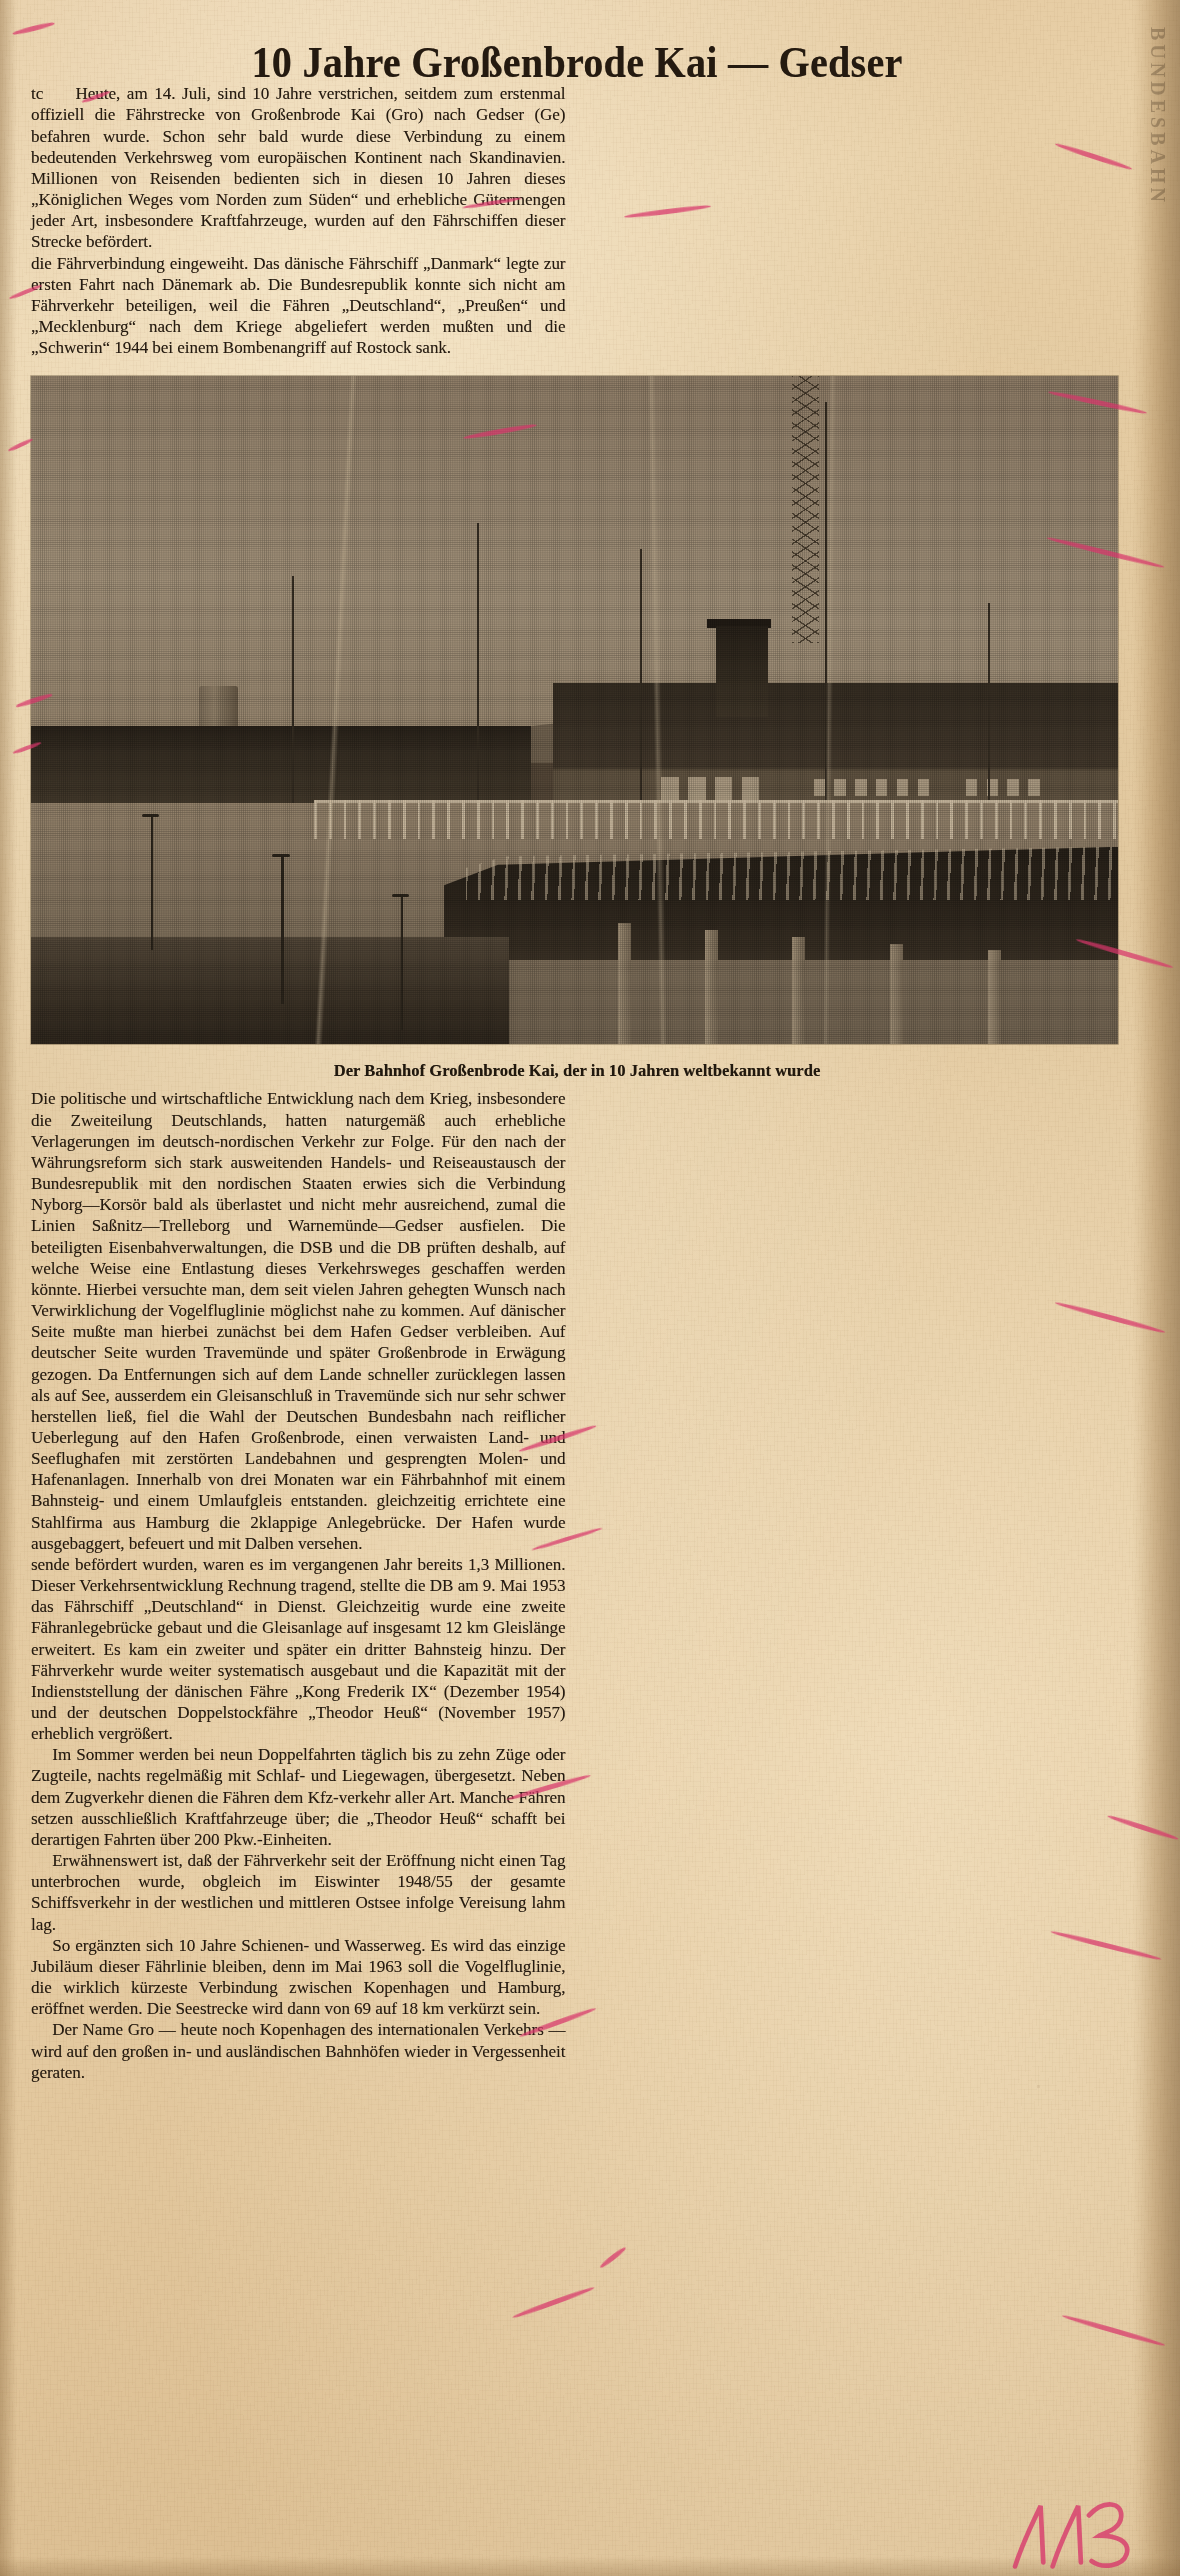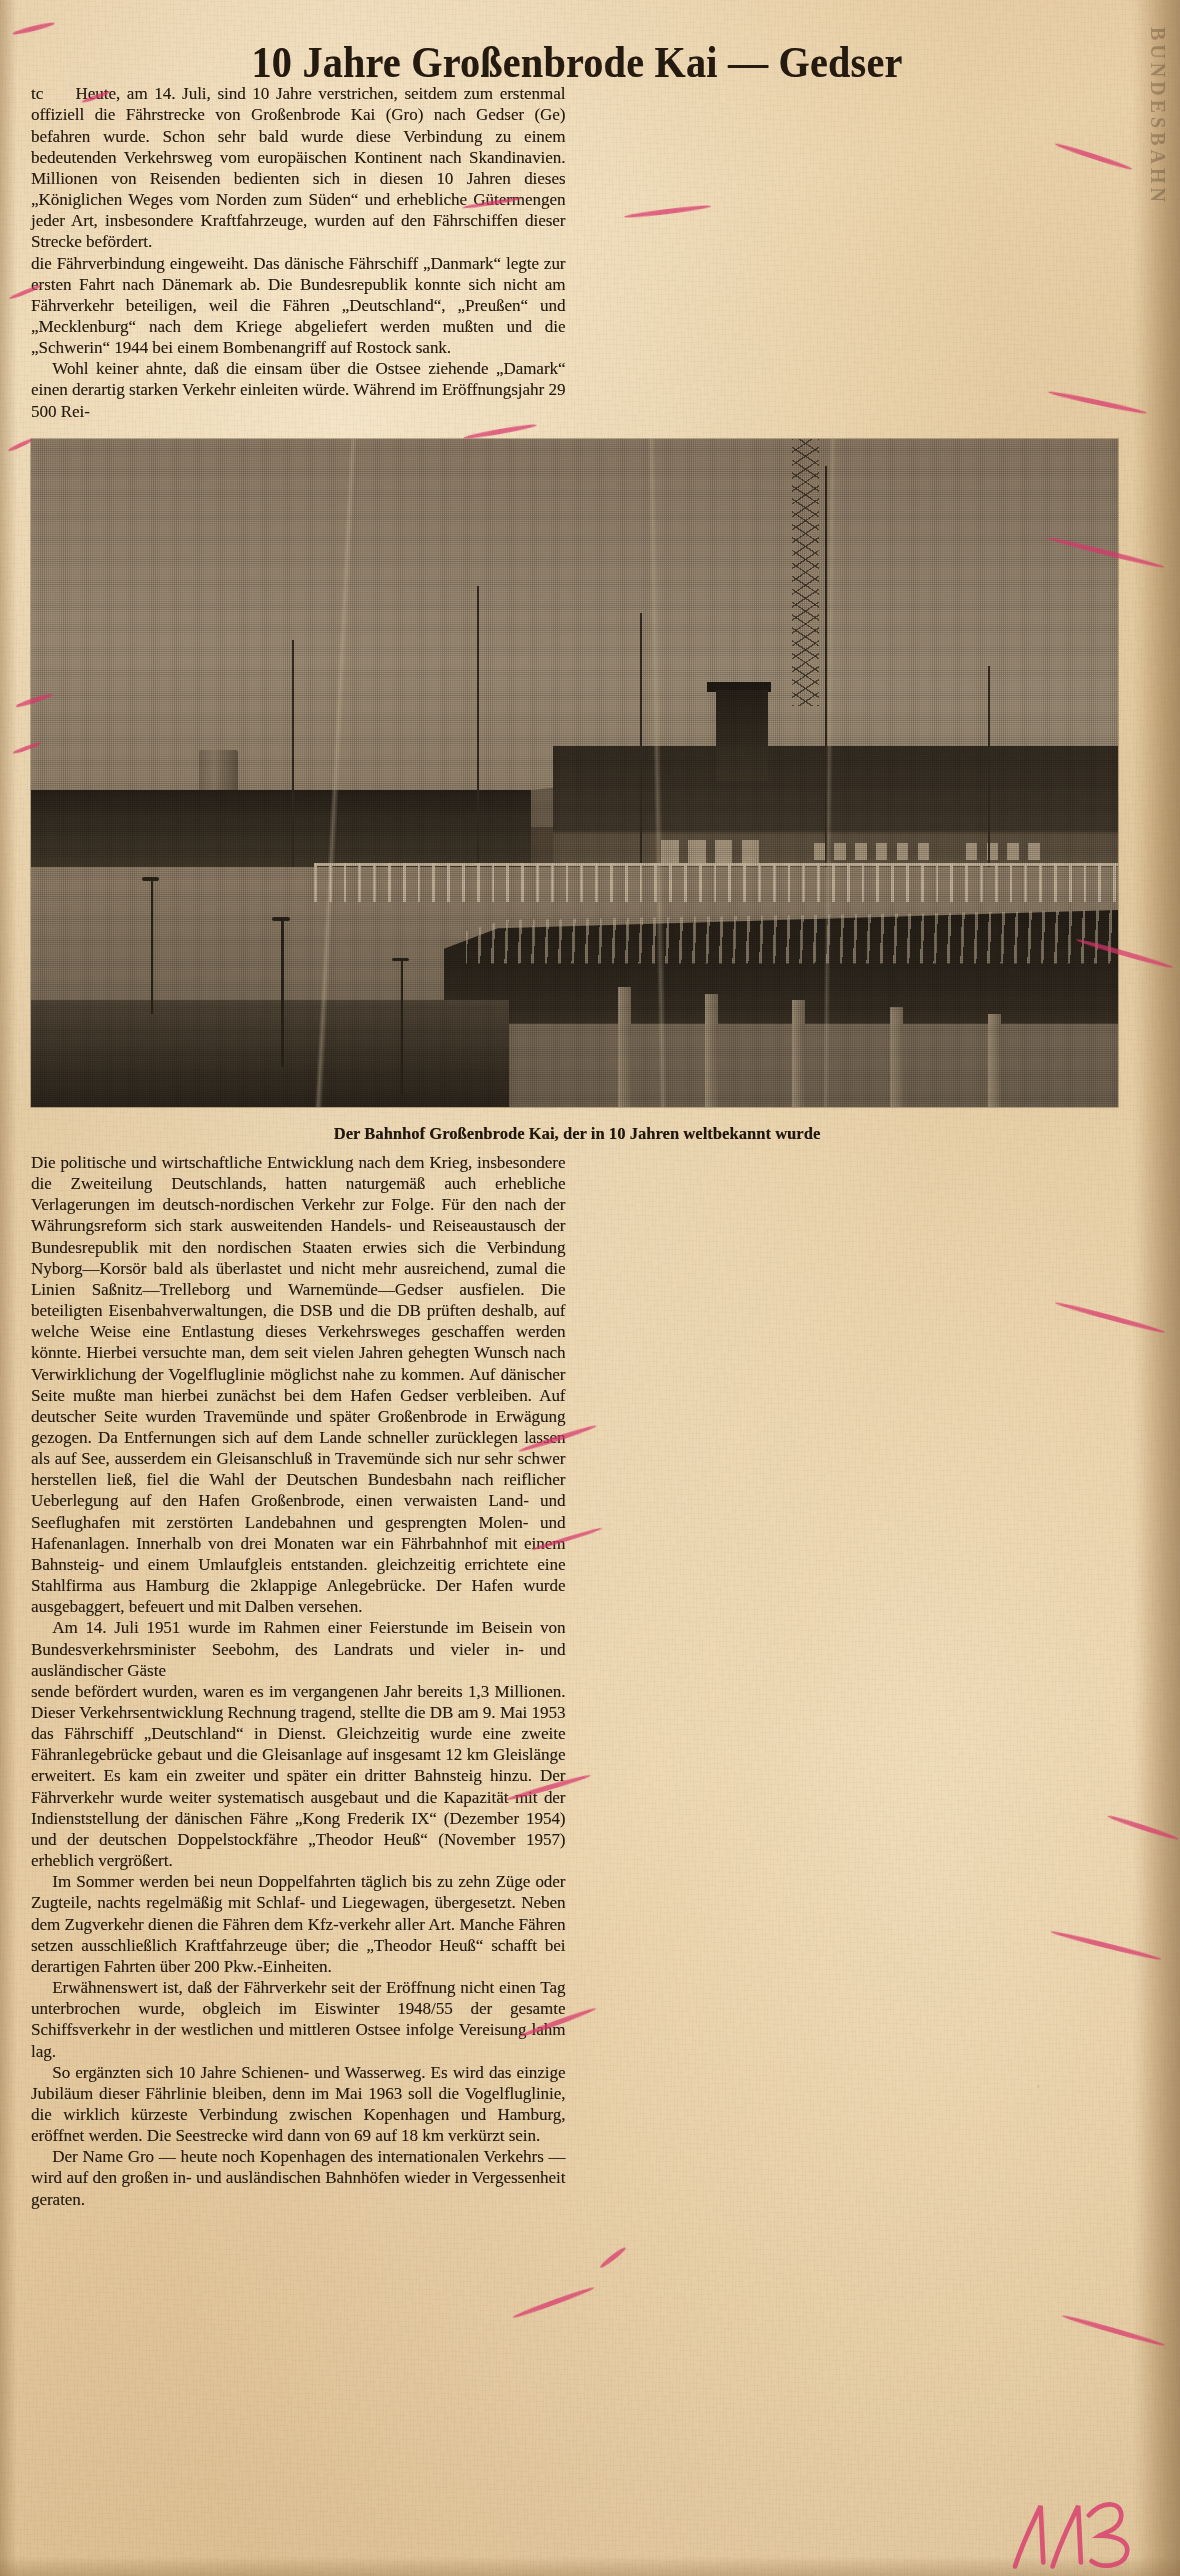--- a/index.html
+++ b/index.html
@@ -410,21 +410,20 @@
   </g>
 </svg>
 
 <div id="article">
 
   <h1 id="headline">10 Jahre Großenbrode Kai — Gedser</h1>
 
   <div class="cols">
     <p class="first"><span class="lead-mark">tc</span><span>Heute, am 14. Juli, sind 10 Jahre verstrichen, seitdem zum erstenmal offiziell die Fährstrecke von Großenbrode Kai (Gro) nach Gedser (Ge) befahren wurde. Schon sehr bald wurde diese Verbindung zu einem bedeutenden Verkehrsweg vom europäischen Kontinent nach Skandinavien. Millionen von Reisenden bedienten sich in diesen 10 Jahren dieses „Königlichen Weges vom Norden zum Süden“ und erhebliche Gütermengen jeder Art, insbesondere Kraftfahrzeuge, wurden auf den Fährschiffen dieser Strecke befördert.</span></p>
     <p style="text-indent:0;">die Fährverbindung eingeweiht. Das dänische Fährschiff „Danmark“ legte zur ersten Fahrt nach Dänemark ab. Die Bundesrepublik konnte sich nicht am Fährverkehr beteiligen, weil die Fähren „Deutschland“, „Preußen“ und „Mecklenburg“ nach dem Kriege abgeliefert werden mußten und die „Schwerin“ 1944 bei einem Bombenangriff auf Rostock sank.</p>
-    <p>Wohl keiner ahnte, daß die einsam über die Ostsee ziehende „Damark“ einen derartig starken Verkehr einleiten würde. Während im Eröffnungsjahr 29 500 Rei-</p>
   </div>
 
   <div id="photo-wrap">
     <div id="photo">
       <div id="sky"></div>
 
       <div class="hill" style="left:2%;  top:52.5%; width:26%; height:6%;"></div>
       <div class="hill" style="left:24%; top:53.5%; width:22%; height:5%;"></div>
       <div class="hill" style="left:40%; top:52.0%; width:20%; height:6%;"></div>
 
@@ -491,21 +490,20 @@
       <div id="photo-tone"></div>
     </div>
   </div>
 
   <div id="caption">
     <span class="cline">Der Bahnhof Großenbrode Kai, der in 10 Jahren weltbekannt wurde</span>
   </div>
 
   <div class="cols">
     <p class="first">Die politische und wirtschaftliche Entwicklung nach dem Krieg, insbesondere die Zweiteilung Deutschlands, hatten naturgemäß auch erhebliche Verlagerungen im deutsch-nordischen Verkehr zur Folge. Für den nach der Währungsreform sich stark ausweitenden Handels- und Reiseaustausch der Bundesrepublik mit den nordischen Staaten erwies sich die Verbindung Nyborg—Korsör bald als überlastet und nicht mehr ausreichend, zumal die Linien Saßnitz—Trelleborg und Warnemünde—Gedser ausfielen. Die beteiligten Eisenbahverwaltungen, die DSB und die DB prüften deshalb, auf welche Weise eine Entlastung dieses Verkehrsweges geschaffen werden könnte. Hierbei versuchte man, dem seit vielen Jahren gehegten Wunsch nach Verwirklichung der Vogelfluglinie möglichst nahe zu kommen. Auf dänischer Seite mußte man hierbei zunächst bei dem Hafen Gedser verbleiben. Auf deutscher Seite wurden Travemünde und später Großenbrode in Erwägung gezogen. Da Entfernungen sich auf dem Lande schneller zurücklegen lassen als auf See, ausserdem ein Gleisanschluß in Travemünde sich nur sehr schwer herstellen ließ, fiel die Wahl der Deutschen Bundesbahn nach reiflicher Ueberlegung auf den Hafen Großenbrode, einen verwaisten Land- und Seeflughafen mit zerstörten Landebahnen und gesprengten Molen- und Hafenanlagen. Innerhalb von drei Monaten war ein Fährbahnhof mit einem Bahnsteig- und einem Umlaufgleis entstanden. gleichzeitig errichtete eine Stahlfirma aus Hamburg die 2klappige Anlegebrücke. Der Hafen wurde ausgebaggert, befeuert und mit Dalben versehen.</p>
-    <p>Am 14. Juli 1951 wurde im Rahmen einer Feierstunde im Beisein von Bundesverkehrsminister Seebohm, des Landrats und vieler in- und ausländischer Gäste</p>
     <p style="text-indent:0;">sende befördert wurden, waren es im vergangenen Jahr bereits 1,3 Millionen. Dieser Verkehrsentwicklung Rechnung tragend, stellte die DB am 9. Mai 1953 das Fährschiff „Deutschland“ in Dienst. Gleichzeitig wurde eine zweite Fähranlegebrücke gebaut und die Gleisanlage auf insgesamt 12 km Gleislänge erweitert. Es kam ein zweiter und später ein dritter Bahnsteig hinzu. Der Fährverkehr wurde weiter systematisch ausgebaut und die Kapazität mit der Indienststellung der dänischen Fähre „Kong Frederik IX“ (Dezember 1954) und der deutschen Doppelstockfähre „Theodor Heuß“ (November 1957) erheblich vergrößert.</p>
     <p>Im Sommer werden bei neun Doppelfahrten täglich bis zu zehn Züge oder Zugteile, nachts regelmäßig mit Schlaf- und Liegewagen, übergesetzt. Neben dem Zugverkehr dienen die Fähren dem Kfz-verkehr aller Art. Manche Fähren setzen ausschließlich Kraftfahrzeuge über; die „Theodor Heuß“ schafft bei derartigen Fahrten über 200 Pkw.-Einheiten.</p>
     <p>Erwähnenswert ist, daß der Fährverkehr seit der Eröffnung nicht einen Tag unterbrochen wurde, obgleich im Eiswinter 1948/55 der gesamte Schiffsverkehr in der westlichen und mittleren Ostsee infolge Vereisung lahm lag.</p>
     <p>So ergänzten sich 10 Jahre Schienen- und Wasserweg. Es wird das einzige Jubiläum dieser Fährlinie bleiben, denn im Mai 1963 soll die Vogelfluglinie, die wirklich kürzeste Verbindung zwischen Kopenhagen und Hamburg, eröffnet werden. Die Seestrecke wird dann von 69 auf 18 km verkürzt sein.</p>
     <p>Der Name Gro — heute noch Kopenhagen des internationalen Verkehrs — wird auf den großen in- und ausländischen Bahnhöfen wieder in Vergessenheit geraten.</p>
   </div>
 
 </div>
 
 

